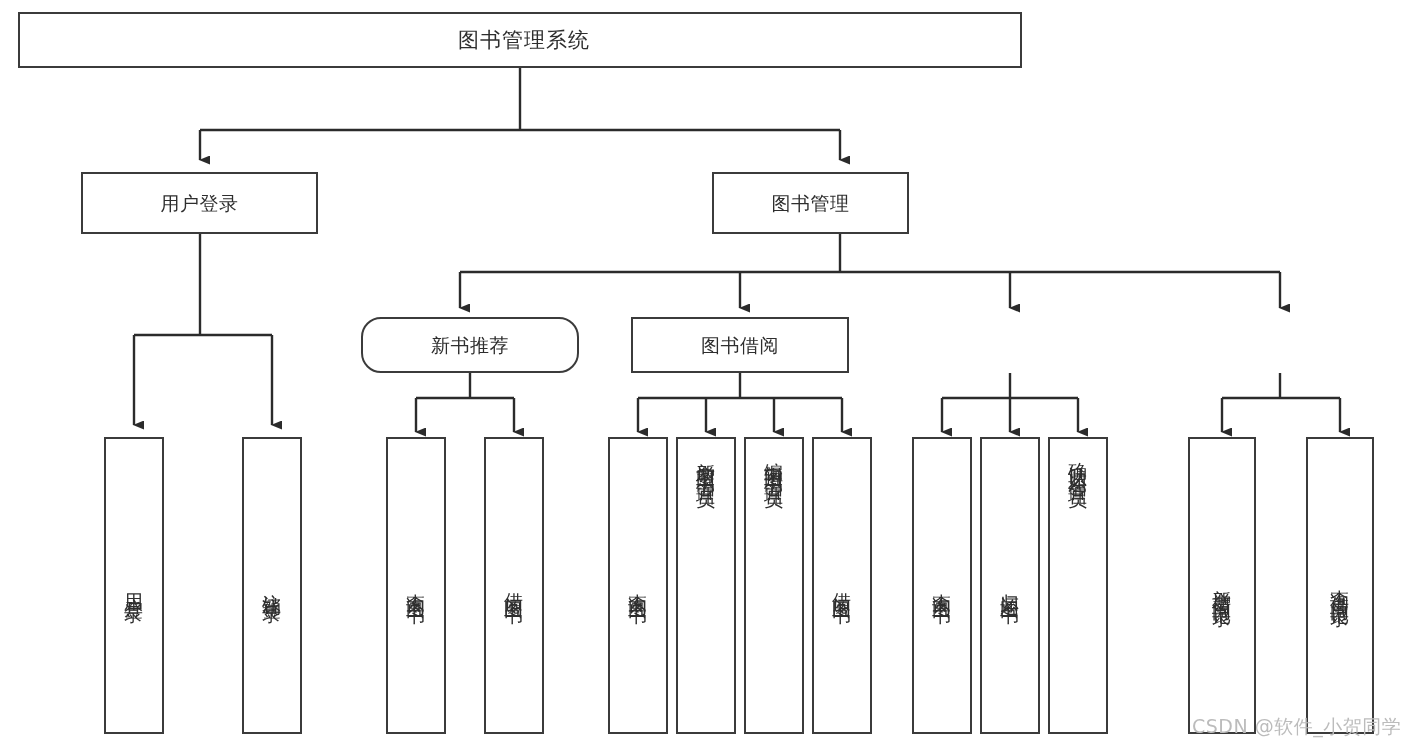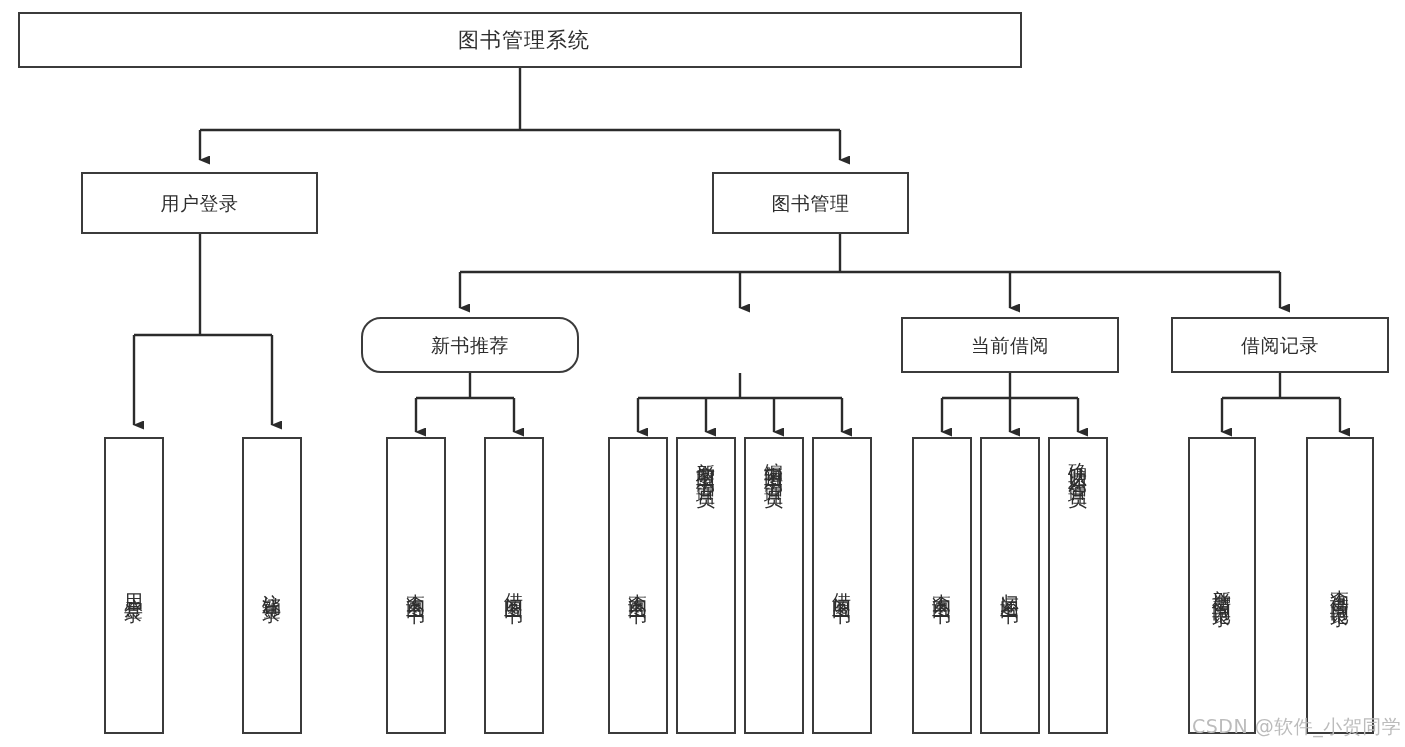--- a/index.html
+++ b/index.html
@@ -146,25 +146,22 @@
   <div class="node level-2" style="left:81px; top:172px; width:237px; height:62px;">
     <span class="node-label">用户登录</span>
   </div>
   <div class="node level-2" style="left:712px; top:172px; width:197px; height:62px;">
     <span class="node-label">图书管理</span>
   </div>
 
   <div class="node level-3" style="left:361px; top:317px; width:218px; height:56px;border-radius:20px;">
     <span class="node-label">新书推荐</span>
   </div>
-  <div class="node level-3" style="left:901px; top:317px; width:218px; height:56px;">
-    <span class="node-label">当前借阅</span>
-  </div>
-  <div class="node level-3" style="left:1171px; top:317px; width:218px; height:56px;">
-    <span class="node-label">借阅记录</span>
+  <div class="node level-3" style="left:631px; top:317px; width:218px; height:56px;">
+    <span class="node-label">图书借阅</span>
   </div>
 
   <div class="node leaf center-text" style="left:104px; top:437px; width:60px; height:297px;">
     <span class="node-label">用户登录</span>
   </div>
   <div class="node leaf center-text" style="left:242px; top:437px; width:60px; height:297px;">
     <span class="node-label">注销登录</span>
   </div>
 
   <div class="node leaf center-text" style="left:386px; top:437px; width:60px; height:297px;">

